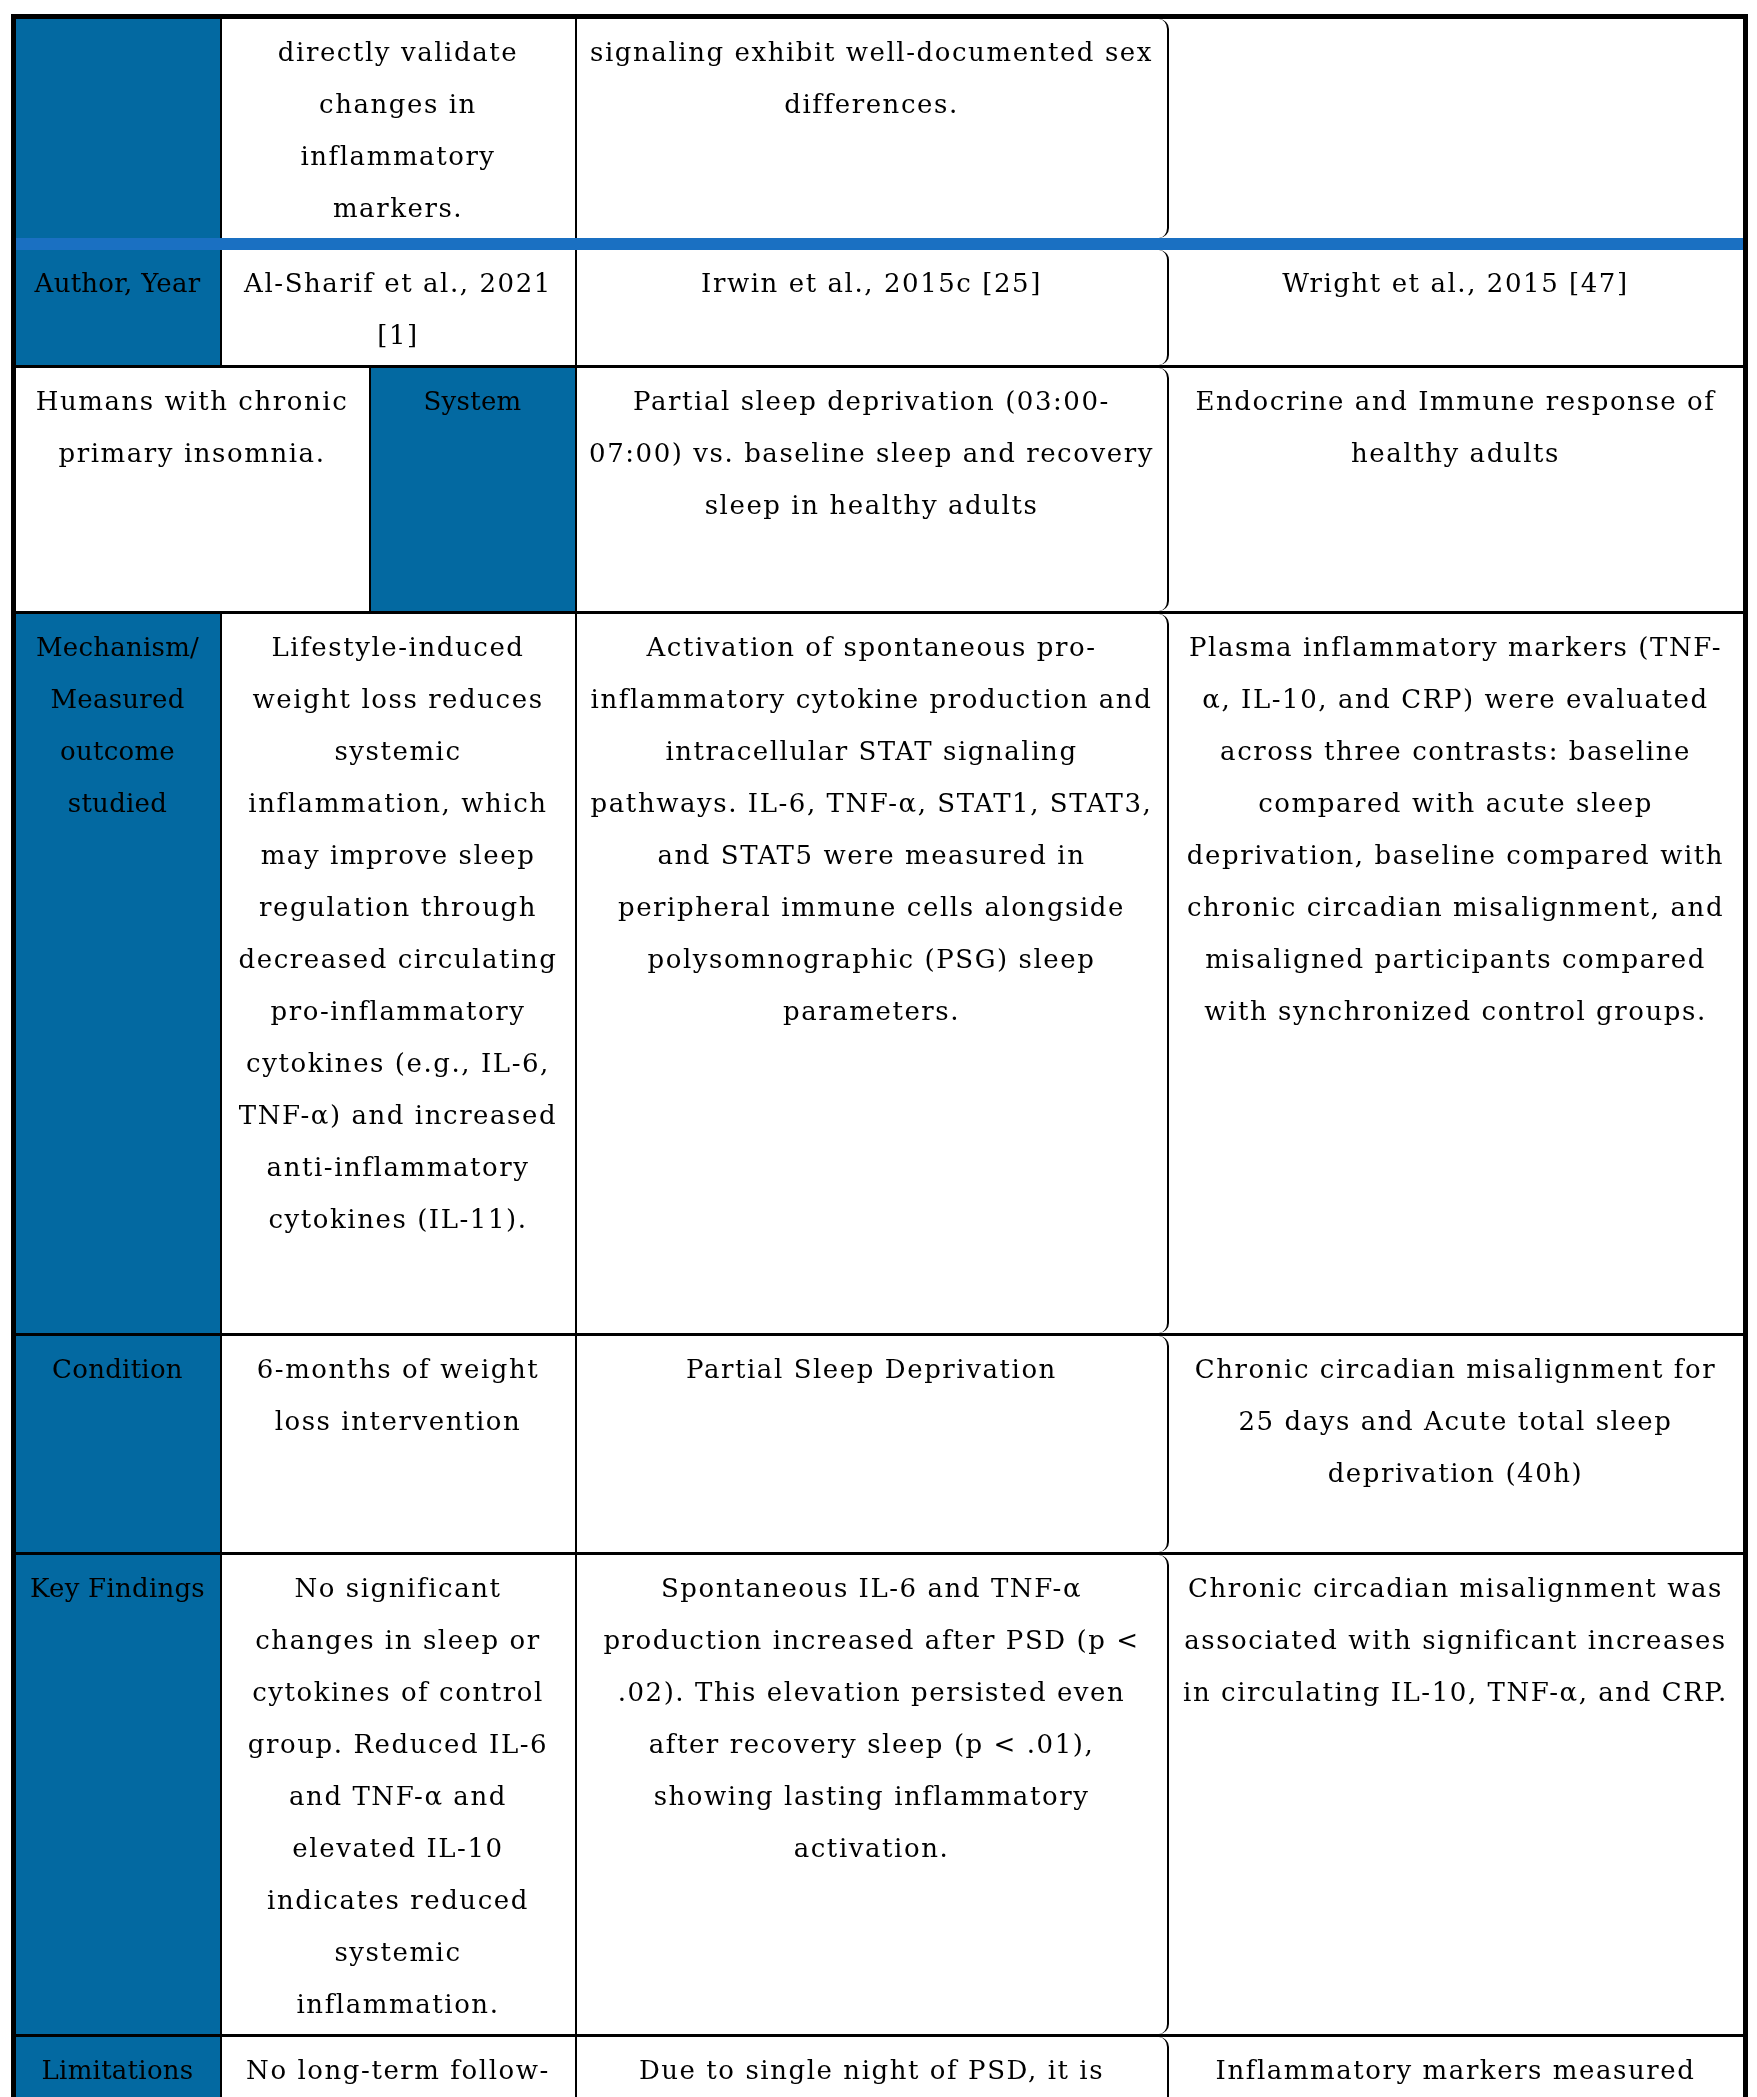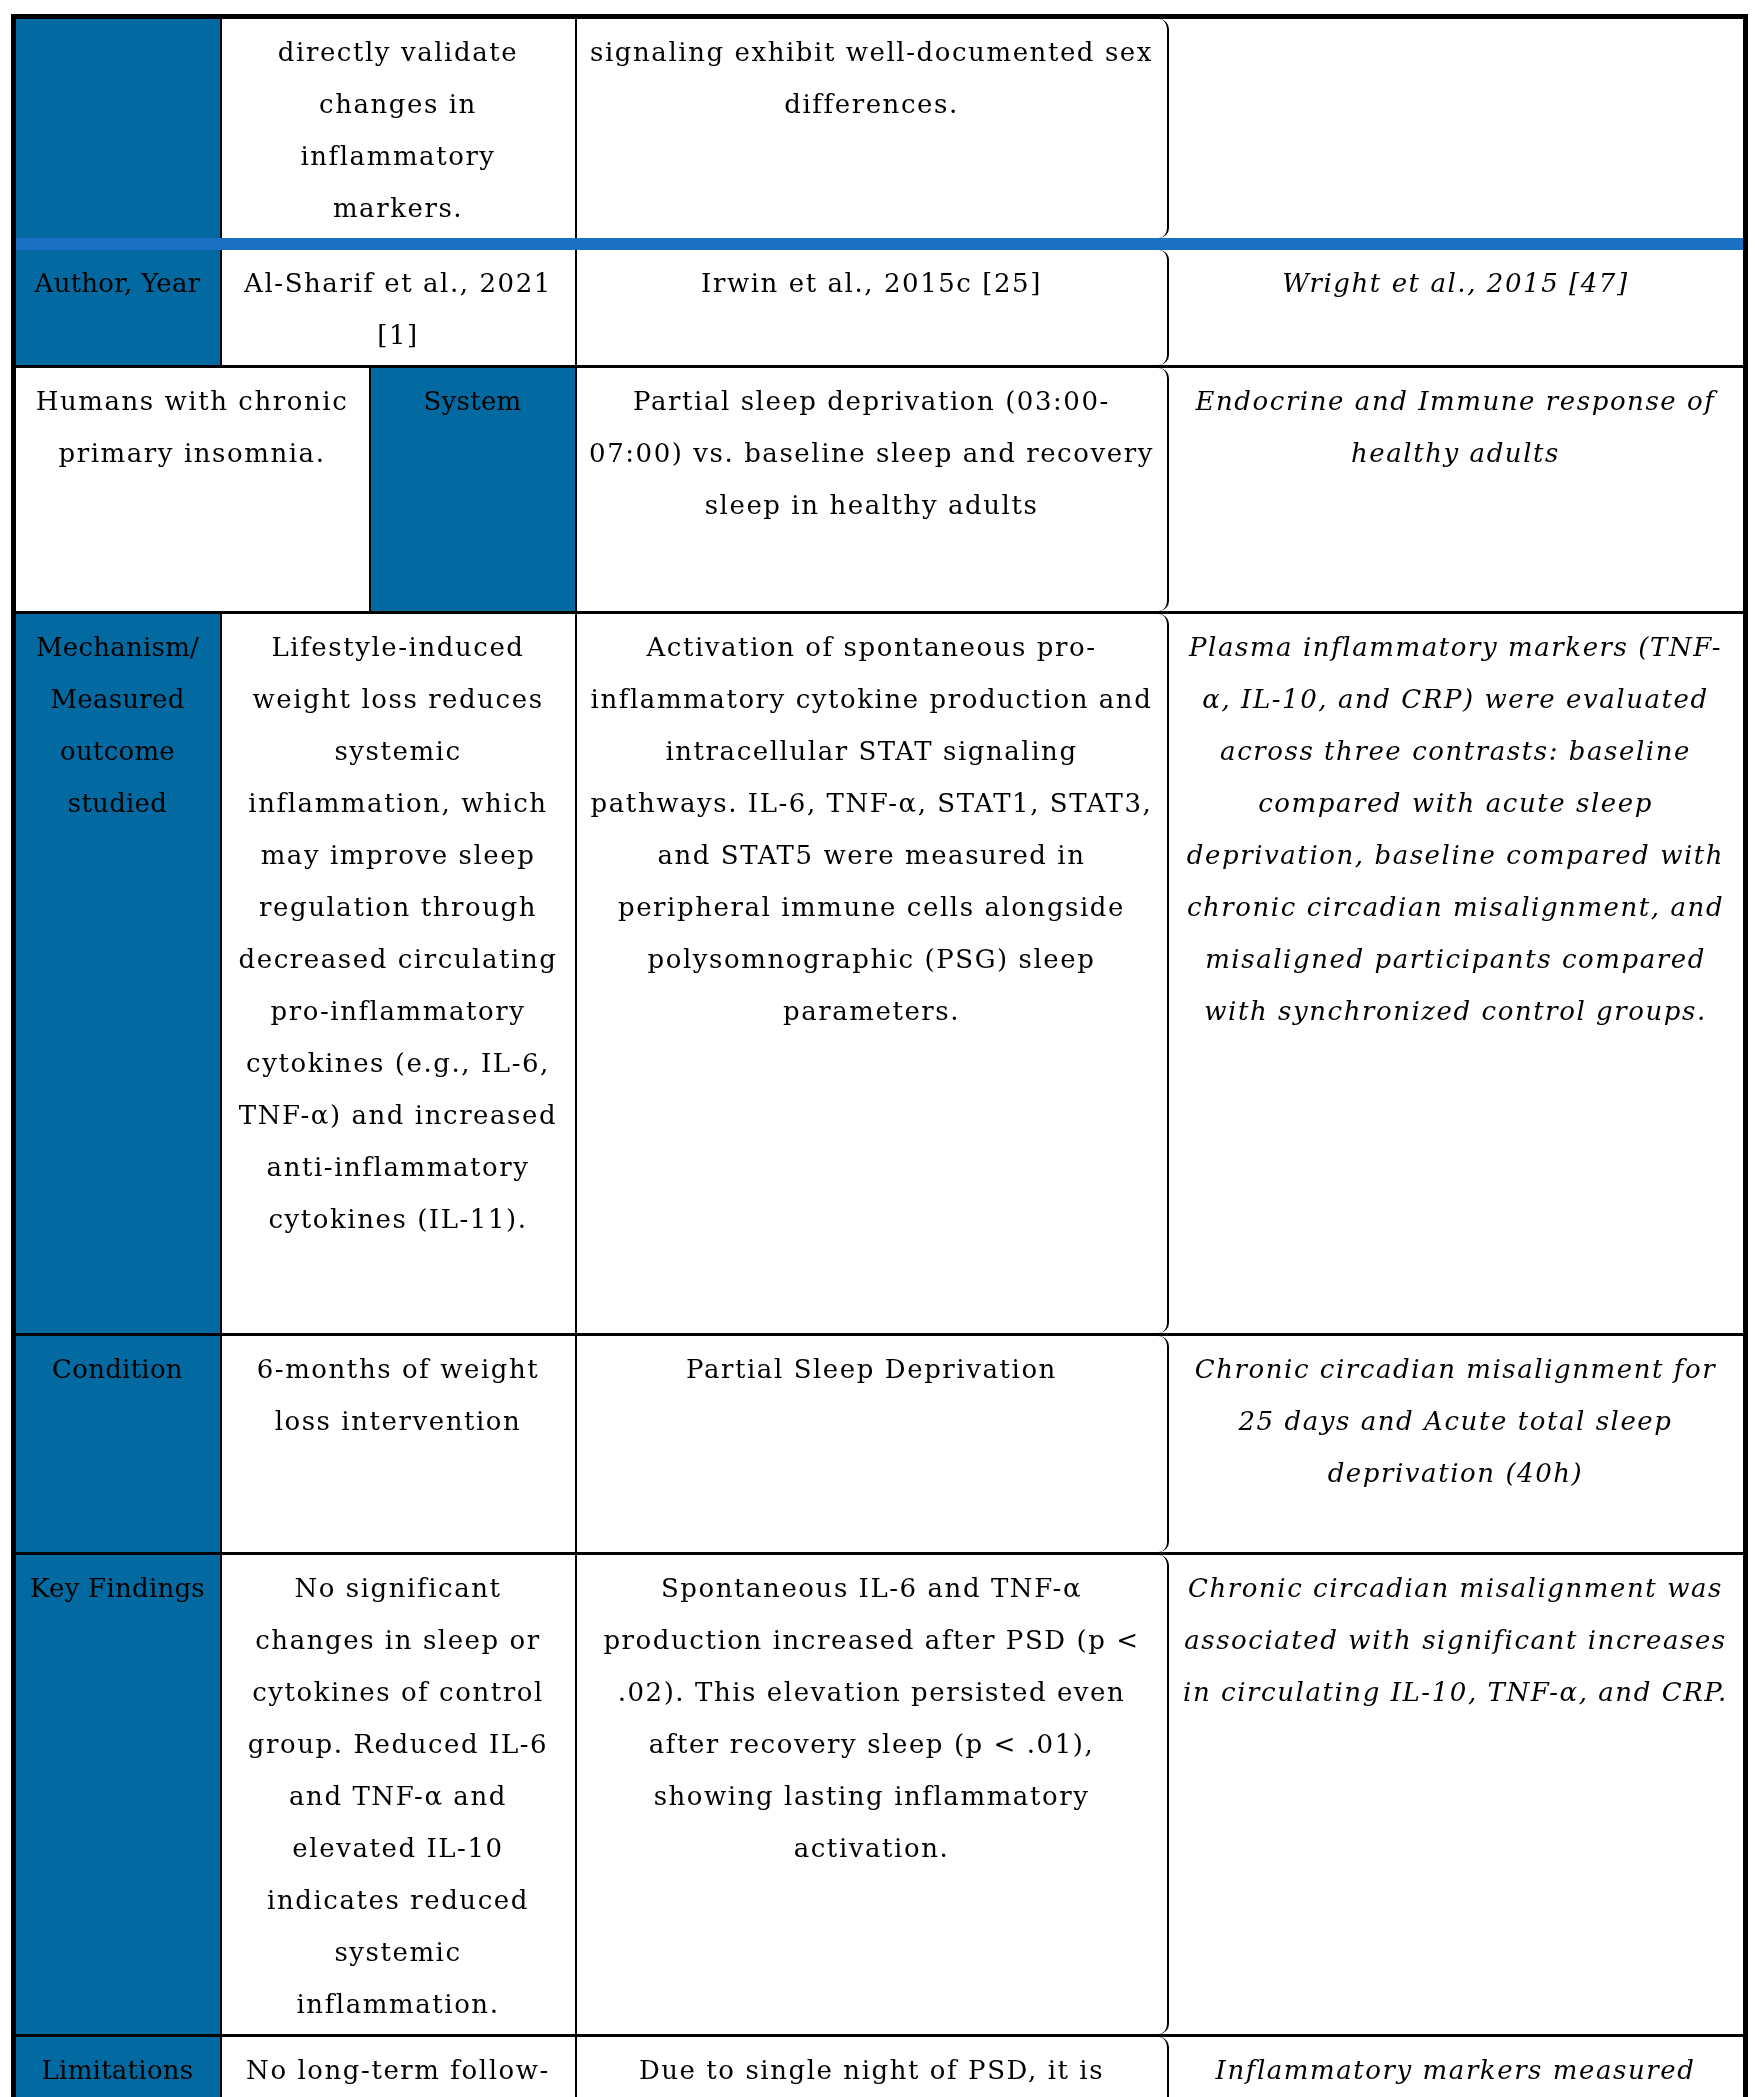--- a/index.html
+++ b/index.html
@@ -56,21 +56,20 @@
   }
   .c2 {
     width: 592px;
     flex: 0 0 592px;
     border-right: 2.9px solid #000000;
     border-radius: 10px;
   }
   .c3 {
     width: 573px;
     flex: 1 1 auto;
-    font-style: italic;
   }
   .sep {
     height: 12.6px;
     background: #1A70C2;
   }
   
   .r-cont    { min-height: 122px; }
   .r-author1 { min-height: 60px; }
   .r-system1 { min-height: 243px; }
   .r-mech1   { min-height: 719px; justify-content: flex-end; }

